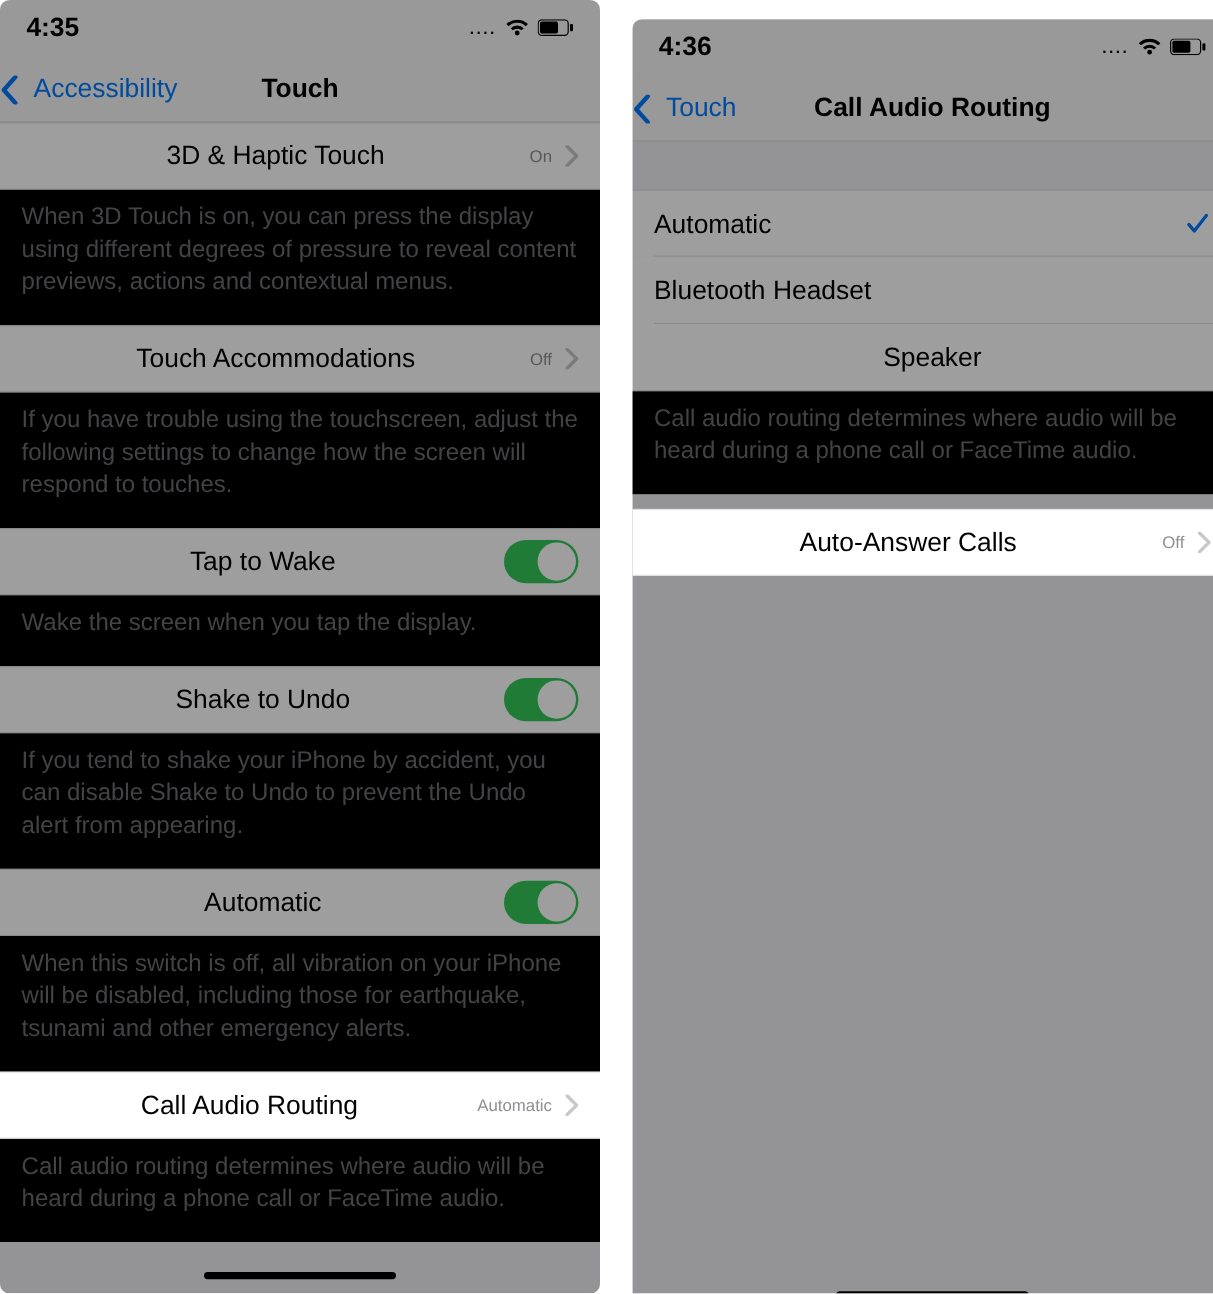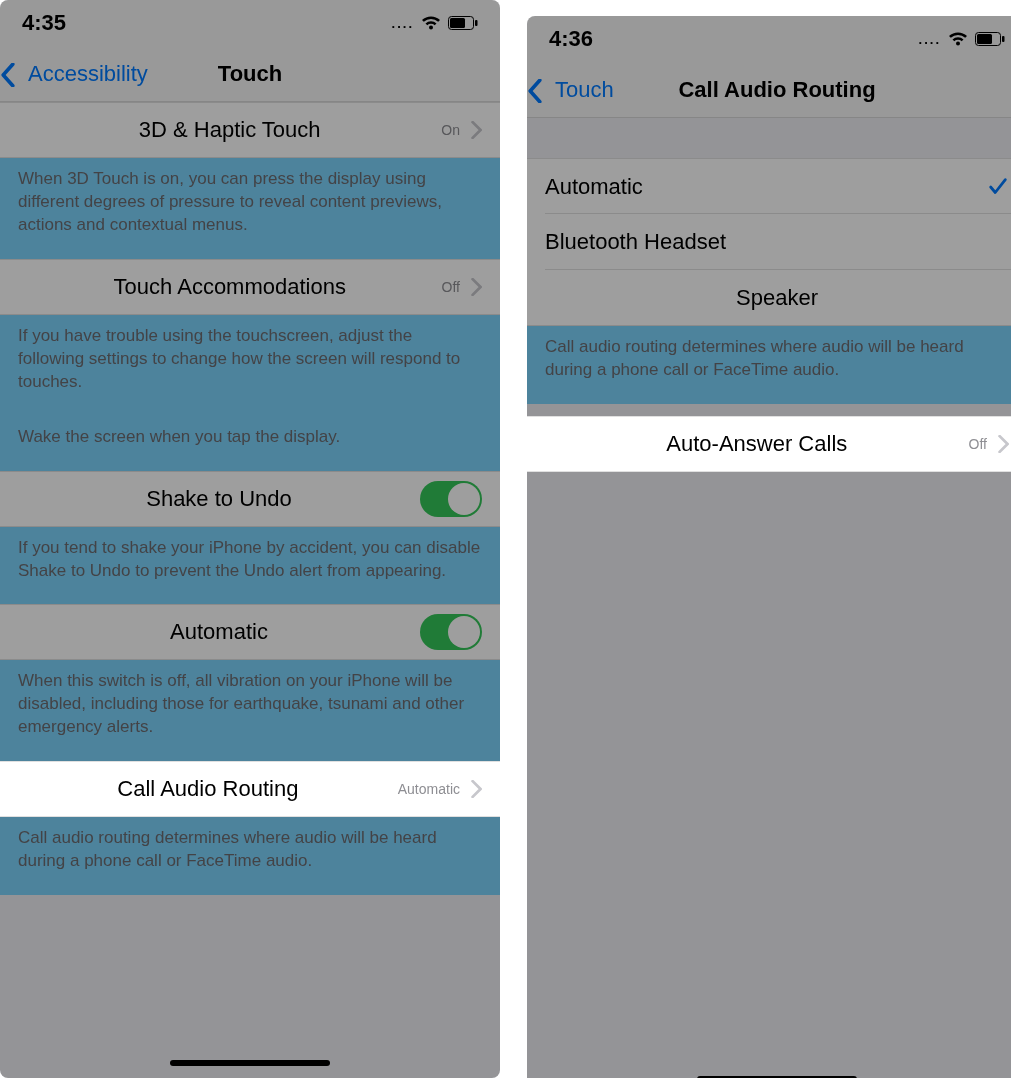--- a/index.html
+++ b/index.html
@@ -24,21 +24,21 @@
   .nav.small .back { font-size:22px;}
 
   
   .row { background:#fff; min-height:56px; display:flex; align-items:center; padding:0 18px; font-size:22px; position:relative;}
   .row .label { flex:1; }
   .row .value { color:#8e8e93; font-size:14px;}
   .row .chev { width:12px; height:18px; margin-left:10px; fill:#c7c7cc;}
   .row.sep::after { content:""; position:absolute; left:18px; right:0; bottom:0; height:1px; background:rgba(0,0,0,0.12);}
   .group-top { border-top:1px solid rgba(0,0,0,0.12);}
   .group-bot { border-bottom:1px solid rgba(0,0,0,0.12);text-align:center;}
-  .footer { padding:10px 18px 22px; font-size:17px; line-height:1.35; color:#6d6d72; background:#7dd3fc;}
+  .footer { padding:10px 18px 22px; font-size:20px; line-height:1.35; color:#6d6d72; background:#000000;}
   .header-gap { height:40px; background:#efeff4;}
 
   
   .toggle { width:62px; height:36px; border-radius:18px; position:relative; background:#34c759;}
   .toggle::after{ content:""; position:absolute; width:32px; height:32px; border-radius:16px; background:#fff; top:2px; right:2px;}
 
   
   .check { width:22px; height:22px; fill:#007aff; }
 
   
@@ -97,20 +97,24 @@
 
     <div class="row group-top group-bot">
       <span class="label">Touch Accommodations</span>
       <span class="value">Off</span>
       <svg class="chev" viewBox="0 0 10 16">
           <path d="M2 1l7 7-7 7" fill="none" stroke="#c7c7cc" stroke-width="2.5" stroke-linecap="round"></path>
         </svg>
     </div>
     <div class="footer">If you have trouble using the touchscreen, adjust the following settings to change how the screen will respond to touches.</div>
 
+    <div class="row group-top group-bot">
+      <span class="label">Tap to Wake</span>
+      <span class="toggle"></span>
+    </div>
     <div class="footer">Wake the screen when you tap the display.</div>
 
     <div class="row group-top group-bot">
       <span class="label">Shake to Undo</span>
       <span class="toggle"></span>
     </div>
     <div class="footer">If you tend to shake your iPhone by accident, you can disable Shake to Undo to prevent the Undo alert from appearing.</div>
 
     <div class="row group-top group-bot">
       <span class="label">Automatic</span>

